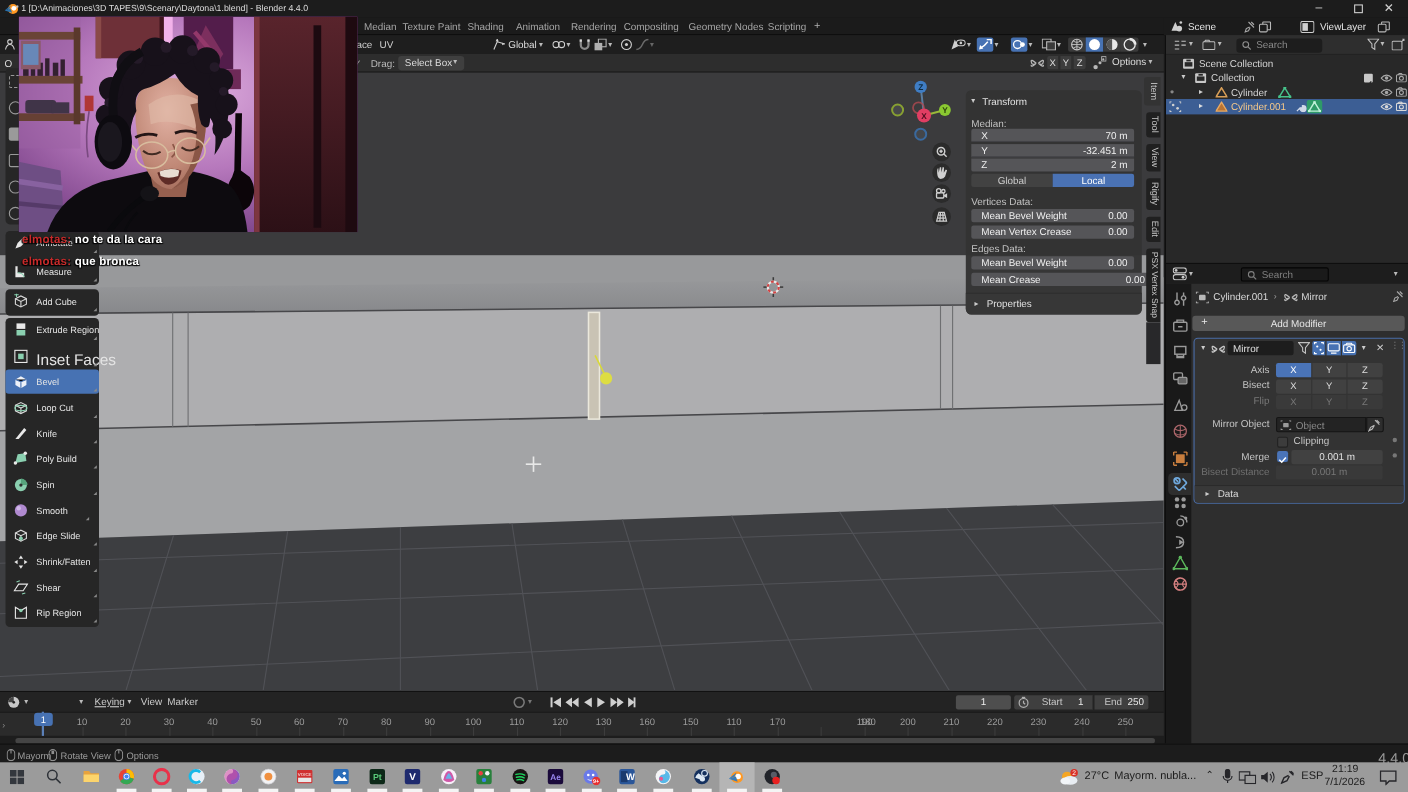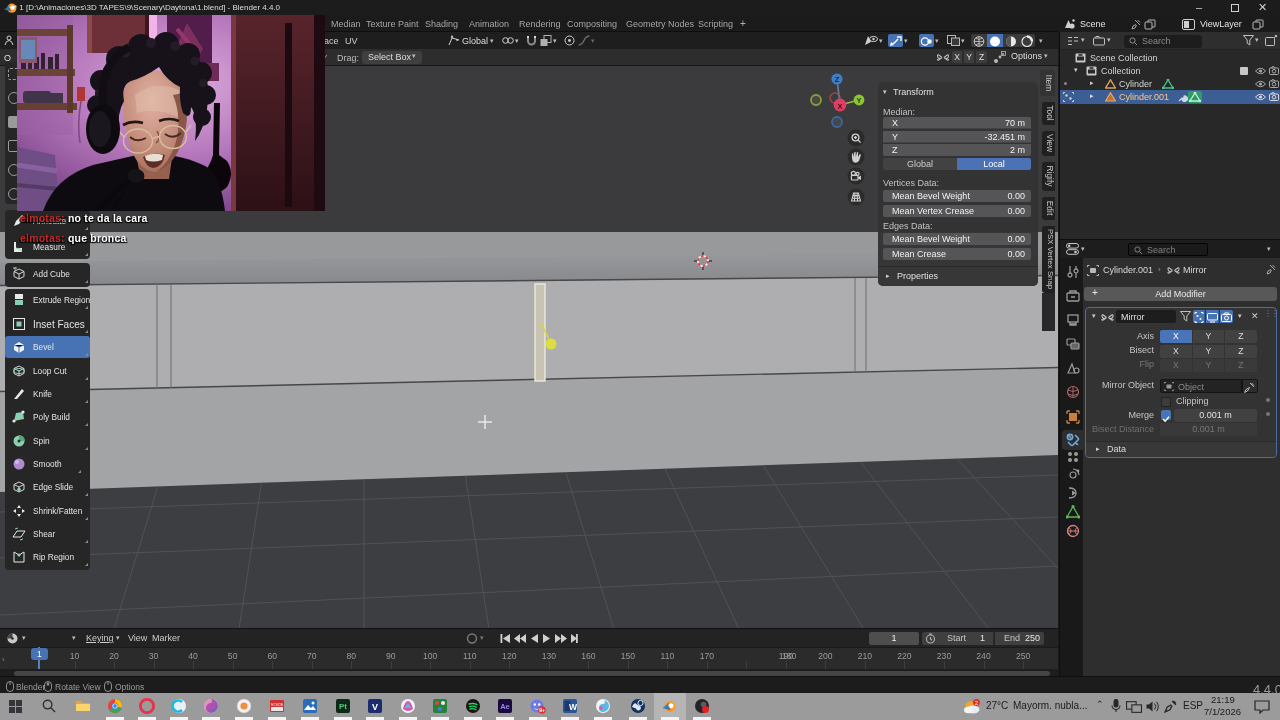--- a/index.html
+++ b/index.html
@@ -305,21 +305,21 @@
       </div>
       <div class="abs" style="left:5px;top:122.5px;width:148px;height:12px;background:#555558;border-radius:2px;">
         <div class="txt" style="left:9px;top:1px;font-size:9px;color:#f0f0f0;">Mean Vertex Crease</div>
         <div class="txt" style="right:6px;top:1px;font-size:9px;color:#f0f0f0;">0.00</div>
       </div>
       <div class="txt" style="left:5px;top:139px;font-size:9px;color:#c2c2c2;">Edges Data:</div>
       <div class="abs" style="left:5px;top:151px;width:148px;height:12px;background:#555558;border-radius:2px;">
         <div class="txt" style="left:9px;top:1px;font-size:9px;color:#f0f0f0;">Mean Bevel Weight</div>
         <div class="txt" style="right:6px;top:1px;font-size:9px;color:#f0f0f0;">0.00</div>
       </div>
-      <div class="abs" style="left:5px;top:165.5px;width:148px;height:12px;background:#555558;border-radius:2px;">
+      <div class="abs" style="left:5px;top:165.5px;width:164px;height:12px;background:#555558;border-radius:2px;">
         <div class="txt" style="left:9px;top:1px;font-size:9px;color:#f0f0f0;">Mean Crease</div>
         <div class="txt" style="right:6px;top:1px;font-size:9px;color:#f0f0f0;">0.00</div>
       </div>
       <div class="abs" style="left:0px;top:184px;width:160px;height:20px;background:#373737;border-radius:0 0 5px 5px;border-top:1px solid #2a2a2a;">
         <div class="txt" style="left:8px;top:5px;font-size:7px;color:#ccc;">▸</div>
         <div class="txt" style="left:19px;top:4px;font-size:9px;color:#e0e0e0;">Properties</div>
       </div>
     </div>
 
     <div class="abs" id="sidetabs" style="left:1040px;top:4px;width:18px;height:350px;font-size:8.4px;color:#c8c8c8;overflow:hidden;">
@@ -677,21 +677,21 @@
             <rect x="3" y="1" width="8" height="5" fill="#e8e8e8"></rect>
           </svg>
           <div class="txt" style="left:28px;top:6px;font-size:8.3px;color:#e4e4e4;">Extrude Region</div>
           <div class="abs" style="right:2px;bottom:2px;width:0;height:0;border-left:3px solid transparent;border-bottom:3px solid #8a8a8a;"></div>
         </div>
         <div class="abs" style="left:5px;top:253px;width:85px;height:22px;border-radius:3px;">
           <svg width="14" height="14" viewBox="0 0 14 14" style="position:absolute;left:7px;top:4px">
             <rect x="1.5" y="1.5" width="11" height="11" fill="none" stroke="#e8e8e8"></rect>
             <rect x="4.5" y="4.5" width="5" height="5" fill="#8ad0b0"></rect>
           </svg>
-          <div class="txt" style="left:28px;top:6px;font-size:10px;color:#e4e4e4;">Inset Faces</div>
+          <div class="txt" style="left:28px;top:6px;font-size:14px;color:#e4e4e4;">Inset Faces</div>
           <div class="abs" style="right:2px;bottom:2px;width:0;height:0;border-left:3px solid transparent;border-bottom:3px solid #8a8a8a;"></div>
         </div>
         <div class="abs" style="left:5px;top:276px;width:85px;height:22px;background:#4772b3;border-radius:3px;">
           <svg width="14" height="14" viewBox="0 0 14 14" style="position:absolute;left:7px;top:4px">
             <path d="M2 5 L7 2 L12 5 L12 10 L7 13 L2 10 Z" fill="#fff" opacity="0.9"></path>
             <path d="M2 5 L7 7 L12 5 M7 7 L7 13" stroke="#4772b3"></path>
           </svg>
           <div class="txt" style="left:28px;top:6px;font-size:8.3px;color:#e4e4e4;">Bevel</div>
           <div class="abs" style="right:2px;bottom:2px;width:0;height:0;border-left:3px solid transparent;border-bottom:3px solid #8a8a8a;"></div>
         </div>
@@ -874,21 +874,21 @@
     </div>
     <div class="abs" style="left:38px;top:18px;width:2px;height:22px;background:#5b80b8;"></div>
     <div class="abs" style="left:31px;top:19px;width:17px;height:12px;background:#4772b3;border-radius:3px;text-align:center;line-height:12px;font-size:8.6px;color:#fff;">1</div>
   </div>
 
   <div class="abs" id="statusbar" style="left:0;top:676px;width:1280px;height:18px;background:#1c1c1c;border-top:1px solid #101010;">
     <svg class="abs" style="left:6px;top:4px" width="8" height="11" viewBox="0 0 8 11">
         <rect x="0.5" y="0.5" width="7" height="10" rx="3.5" fill="none" stroke="#909090"></rect>
         <line x1="4" y1="0.5" x2="4" y2="4" stroke="#909090"></line>
       </svg>
-    <div class="txt" style="left:16px;top:5px;font-size:8.5px;color:#9a9a9a;">Blender</div>
+    <div class="txt" style="left:16px;top:5px;font-size:8.5px;color:#9a9a9a;">Mayorm</div>
     <svg class="abs" style="left:44px;top:4px" width="8" height="11" viewBox="0 0 8 11">
         <rect x="0.5" y="0.5" width="7" height="10" rx="3.5" fill="none" stroke="#909090"></rect>
         <rect x="2.8" y="1.5" width="2.4" height="3" fill="#909090"></rect>
       </svg>
     <div class="txt" style="left:55px;top:5px;font-size:8.5px;color:#9a9a9a;">Rotate View</div>
     <svg class="abs" style="left:104px;top:4px" width="8" height="11" viewBox="0 0 8 11">
         <rect x="0.5" y="0.5" width="7" height="10" rx="3.5" fill="none" stroke="#909090"></rect>
         <line x1="4" y1="0.5" x2="4" y2="4" stroke="#909090"></line>
       </svg>
     <div class="txt" style="left:115px;top:5px;font-size:8.5px;color:#9a9a9a;">Options</div>

